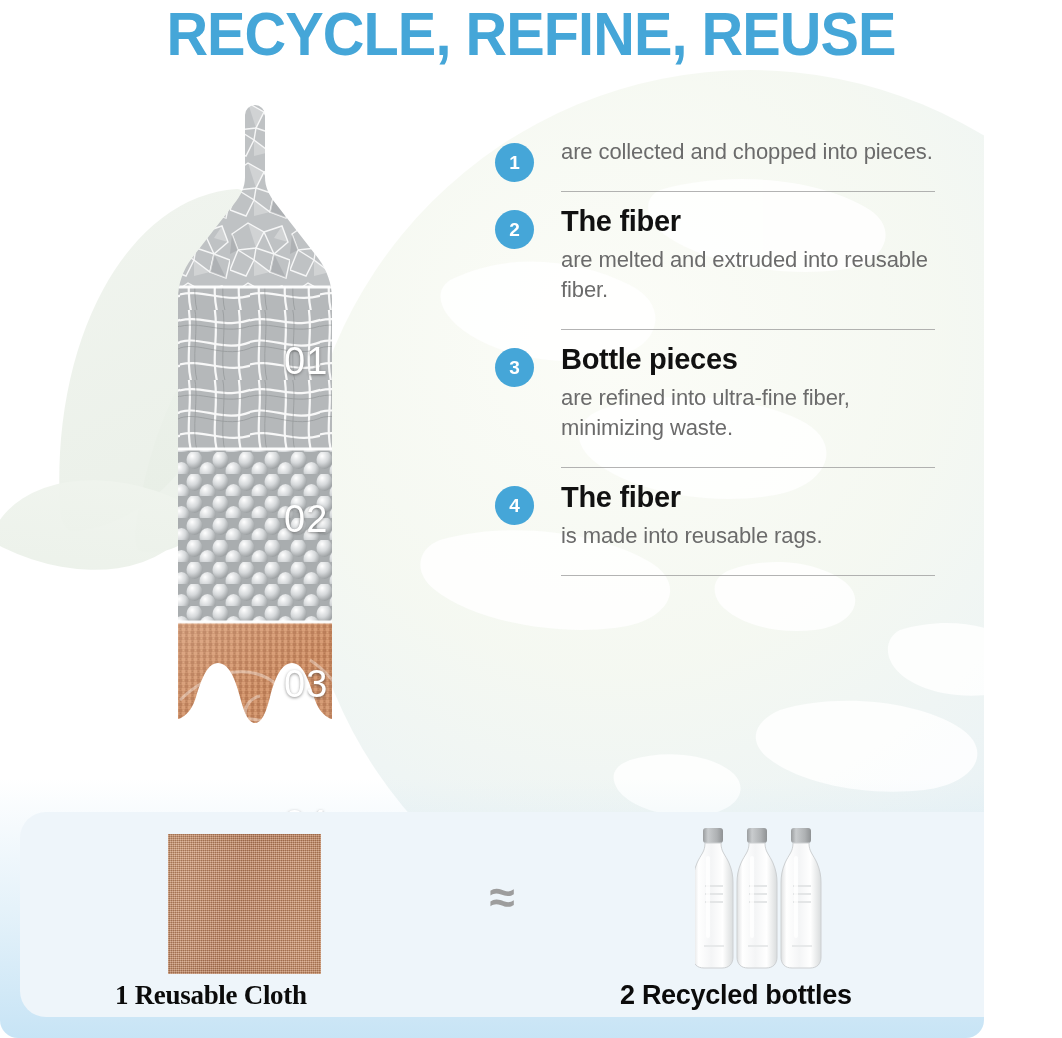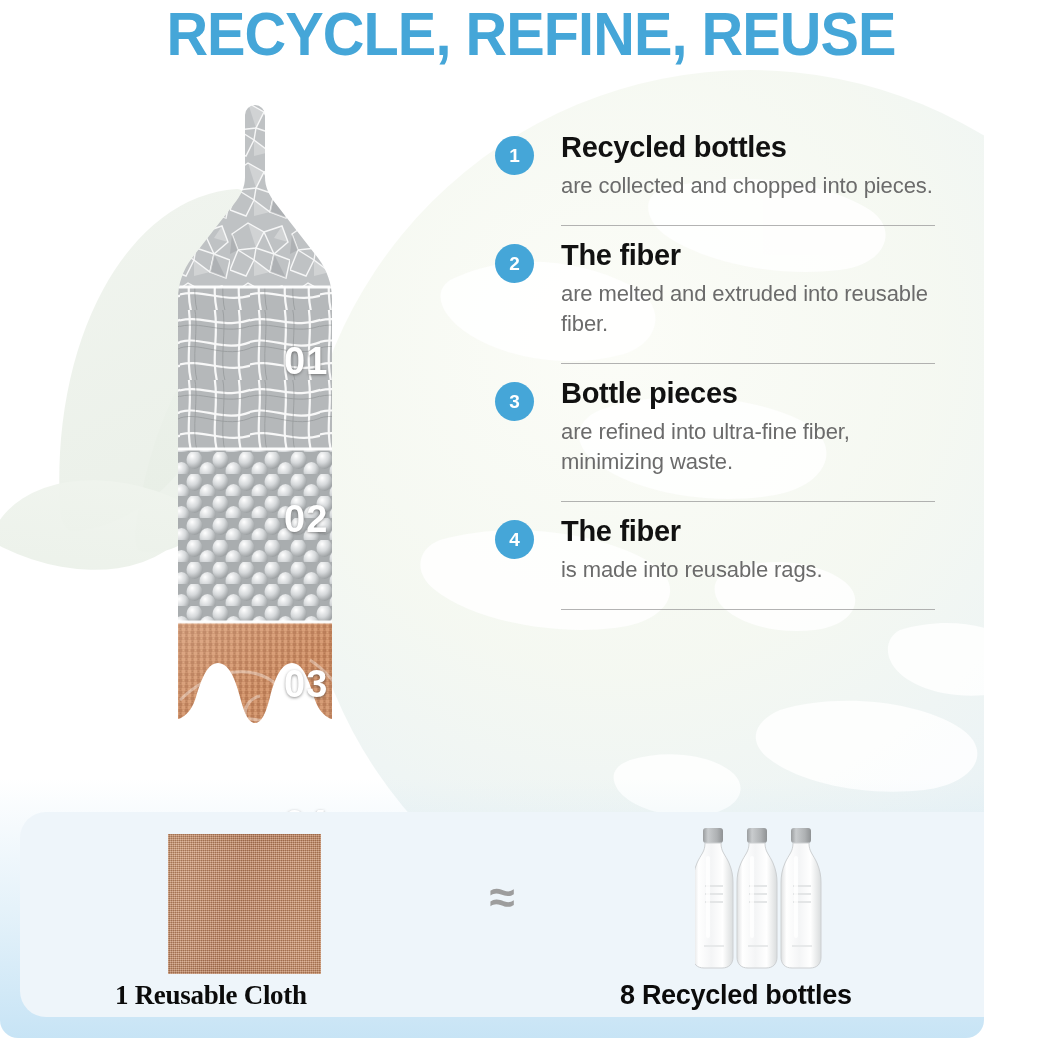--- a/index.html
+++ b/index.html
@@ -109,21 +109,21 @@
     top: 100px;
     width: 300px;
     height: 700px;
     z-index: 4;
   }
   .bottle-svg { display: block; }
 
   .band-num {
     position: absolute;
     font-size: 38px;
-    font-weight: bold;
+    font-weight: normal;
     color: #ffffff;
     letter-spacing: 1px;
     text-shadow: 0 1px 3px rgba(60,60,60,.55);
     z-index: 6;
     pointer-events: none;
   }
   .num01 { left: 174px; top: 240px; }
   .num02 { left: 174px; top: 398px; }
   .num03 { left: 174px; top: 563px; }
   .num04 { left: 174px; top: 703px; }
@@ -384,21 +384,20 @@
     <div class="band-num num02">02</div>
     <div class="band-num num03">03</div>
     <div class="band-num num04">04</div>
   </div>
 
   <div class="steps">
 
     <div class="step-block">
       <div class="step">
         <div class="badge">1</div>
-        <p class="step-title">Recycled bottles</p>
         <p class="step-desc">are collected and chopped into pieces.</p>
       </div>
       <div class="divider"></div>
     </div>
 
     <div class="step-block">
       <div class="step">
         <div class="badge">2</div>
         <p class="step-title">The fiber</p>
         <p class="step-desc">are melted and extruded into reusable fiber.</p>
@@ -463,18 +462,18 @@
           </g>
         </defs>
         <use href="#oneBottle" x="0" y="0"></use>
         <use href="#oneBottle" x="44" y="0"></use>
         <use href="#oneBottle" x="88" y="0"></use>
       </svg>
     </div>
 
     <div class="label-row">
       <div class="cloth-label">1 Reusable Cloth</div>
-      <div class="bottles-label">8 Recycled bottles</div>
+      <div class="bottles-label">2 Recycled bottles</div>
     </div>
 
   </div>
 
 </div>
 
 </body></html>

